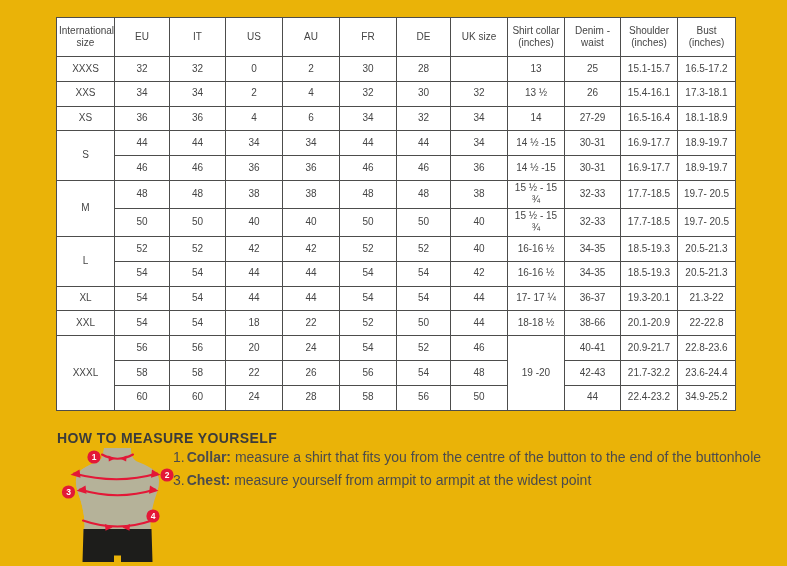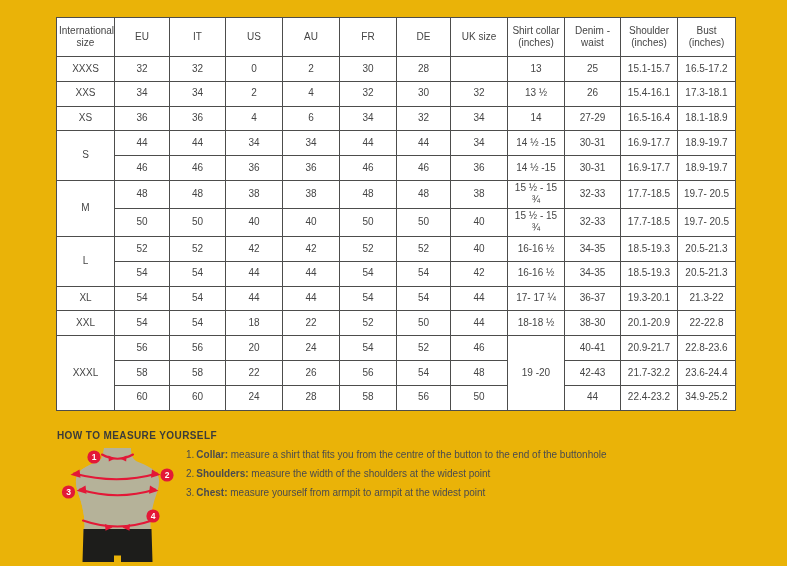--- a/index.html
+++ b/index.html
@@ -33,30 +33,30 @@
     line-height: 1.25;
     background: #fff;
     overflow: hidden;
   }
   table.size-chart thead th { height: 39px; }
   table.size-chart tbody td { height: 24.8px; }
 
   
   .measure-section { position: absolute; left: 57px; top: 430px; width: 660px; }
   .measure-heading {
-    font-size: 10px;
+    font-size: 14px;
     font-weight: 700;
     letter-spacing: 0.4px;
     color: #3b3b3a;
   }
   .measure-figure { position: absolute; left: 0; top: 15px; width: 121px; height: 121px; }
   .measure-list {
-    position: absolute; left: 129px; top: 20px;
+    position: absolute; left: 116px; top: 20px;
     list-style: none;
-    font-size: 10px;
+    font-size: 14px;
     color: #4b4b4d;
   }
   .measure-list li { margin-bottom: 9px; line-height: 1; white-space: nowrap; }
   .measure-list .num { margin-right: 2px; }
   .measure-list .lbl { font-weight: 700; }
 
   .m-red { stroke: #e31837; stroke-width: 2.1; fill: none; stroke-linecap: round; }
   .m-head { fill: #e31837; stroke: none; }
   .m-circle { fill: #e31837; }
   .m-circle-num {
@@ -244,21 +244,21 @@
         <tr>
           <td>XXL</td>
           <td>54</td>
           <td>54</td>
           <td>18</td>
           <td>22</td>
           <td>52</td>
           <td>50</td>
           <td>44</td>
           <td>18-18 ½</td>
-          <td>38-30</td>
+          <td>38-66</td>
           <td>20.1-20.9</td>
           <td>22-22.8</td>
         </tr>
         <tr>
           <td rowspan="3">XXXL</td>
           <td>56</td>
           <td>56</td>
           <td>20</td>
           <td>24</td>
           <td>54</td>
@@ -344,20 +344,17 @@
         <circle class="m-circle" cx="96" cy="71" r="6.6"></circle>
         <text class="m-circle-num" x="96" y="74">4</text>
       </g>
     </svg>
 
     <ol class="measure-list">
       <li>
         <span class="num">1.</span><span class="lbl">Collar:</span><span> measure a shirt that fits you from the centre of the button to the end of the buttonhole</span>
       </li>
       <li>
-        <span class="num">2.</span><span class="lbl">Shoulders:</span><span> measure the width of the shoulders at the widest point</span>
-      </li>
-      <li>
         <span class="num">3.</span><span class="lbl">Chest:</span><span> measure yourself from armpit to armpit at the widest point</span>
       </li>
     </ol>
   </div>
 </div>
 
 </body></html>

